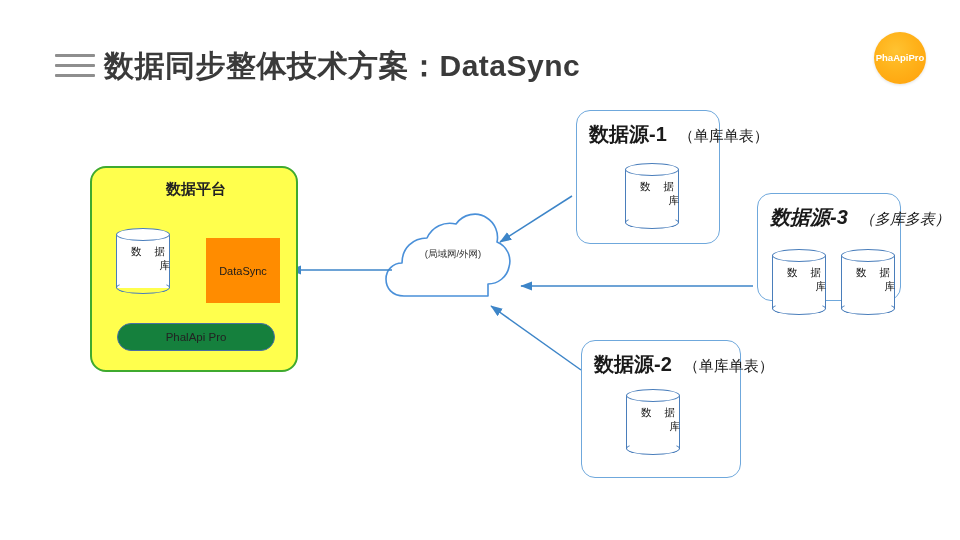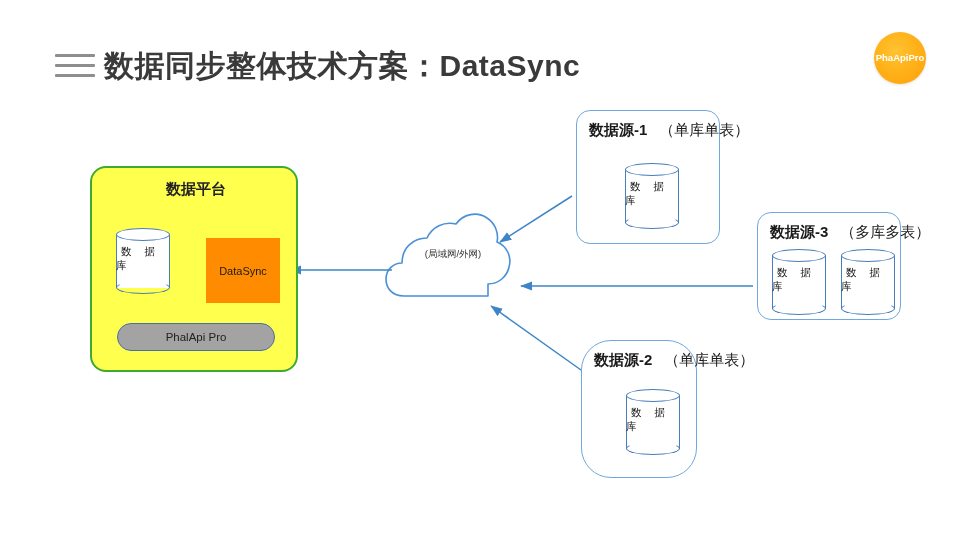--- a/index.html
+++ b/index.html
@@ -104,21 +104,21 @@
     display: flex;
     align-items: center;
     justify-content: center;
     font-size: 11px;
     color: #1a1a1a;
   }
   #phalapi-pill {
     position: absolute;
     left: 25px; top: 155px;
     width: 158px; height: 28px;
-    background: #a3a3a3;
+    background: #15803d;
     border: 1px solid #4a6fa5;
     border-radius: 14px;
     display: flex;
     align-items: center;
     justify-content: center;
     font-size: 11.5px;
     color: #222222;
     box-sizing: border-box;
   }
   #cloud-labels {
@@ -143,32 +143,32 @@
 
   
   .source-box {
     position: absolute;
     border: 1.5px solid #6fa8dc;
     border-radius: 14px;
     background: #ffffff;
     box-sizing: border-box;
   }
   #source-1 { left: 576px; top: 110px; width: 144px; height: 134px; }
-  #source-2 { left: 581px; top: 340px; width: 116px; height: 138px; border-radius: 30px; }
-  #source-3 { left: 757px; top: 212px; width: 144px; height: 108px; }
+  #source-2 { left: 581px; top: 340px; width: 160px; height: 138px; }
+  #source-3 { left: 757px; top: 193px; width: 144px; height: 108px; font-style: italic; }
 
   .source-head {
     position: absolute;
     left: 12px; top: 10px;
     white-space: nowrap;
     display: flex;
     align-items: baseline;
   }
   .source-head .name {
-    font-size: 15px;
+    font-size: 20px;
     font-weight: bold;
     color: #1a1a1a;
   }
   .source-head .note {
     font-size: 15px;
     color: #1a1a1a;
     margin-left: 12px;
   }
 
   
@@ -193,21 +193,21 @@
     border-radius: 50%;
     background: #ffffff;
     box-sizing: border-box;
   }
   .db .cap  { top: 0px; }
   .db .base { top: 53px; background: transparent; border-top-color: transparent; }
   .db .txt {
     position: absolute;
     left: 0; top: 16px;
     width: 54px;
-    text-align: left;
+    text-align: right;
     font-size: 10.5px;
     color: #111111;
     line-height: 1.35;
     z-index: 2;
   }
   .db .txt .r1 { letter-spacing: 5px; padding-left: 5px; display: block; }
   .db .txt .r2 { display: block; }
 
   
   #platform-db { left: 116px; top: 228px; }

